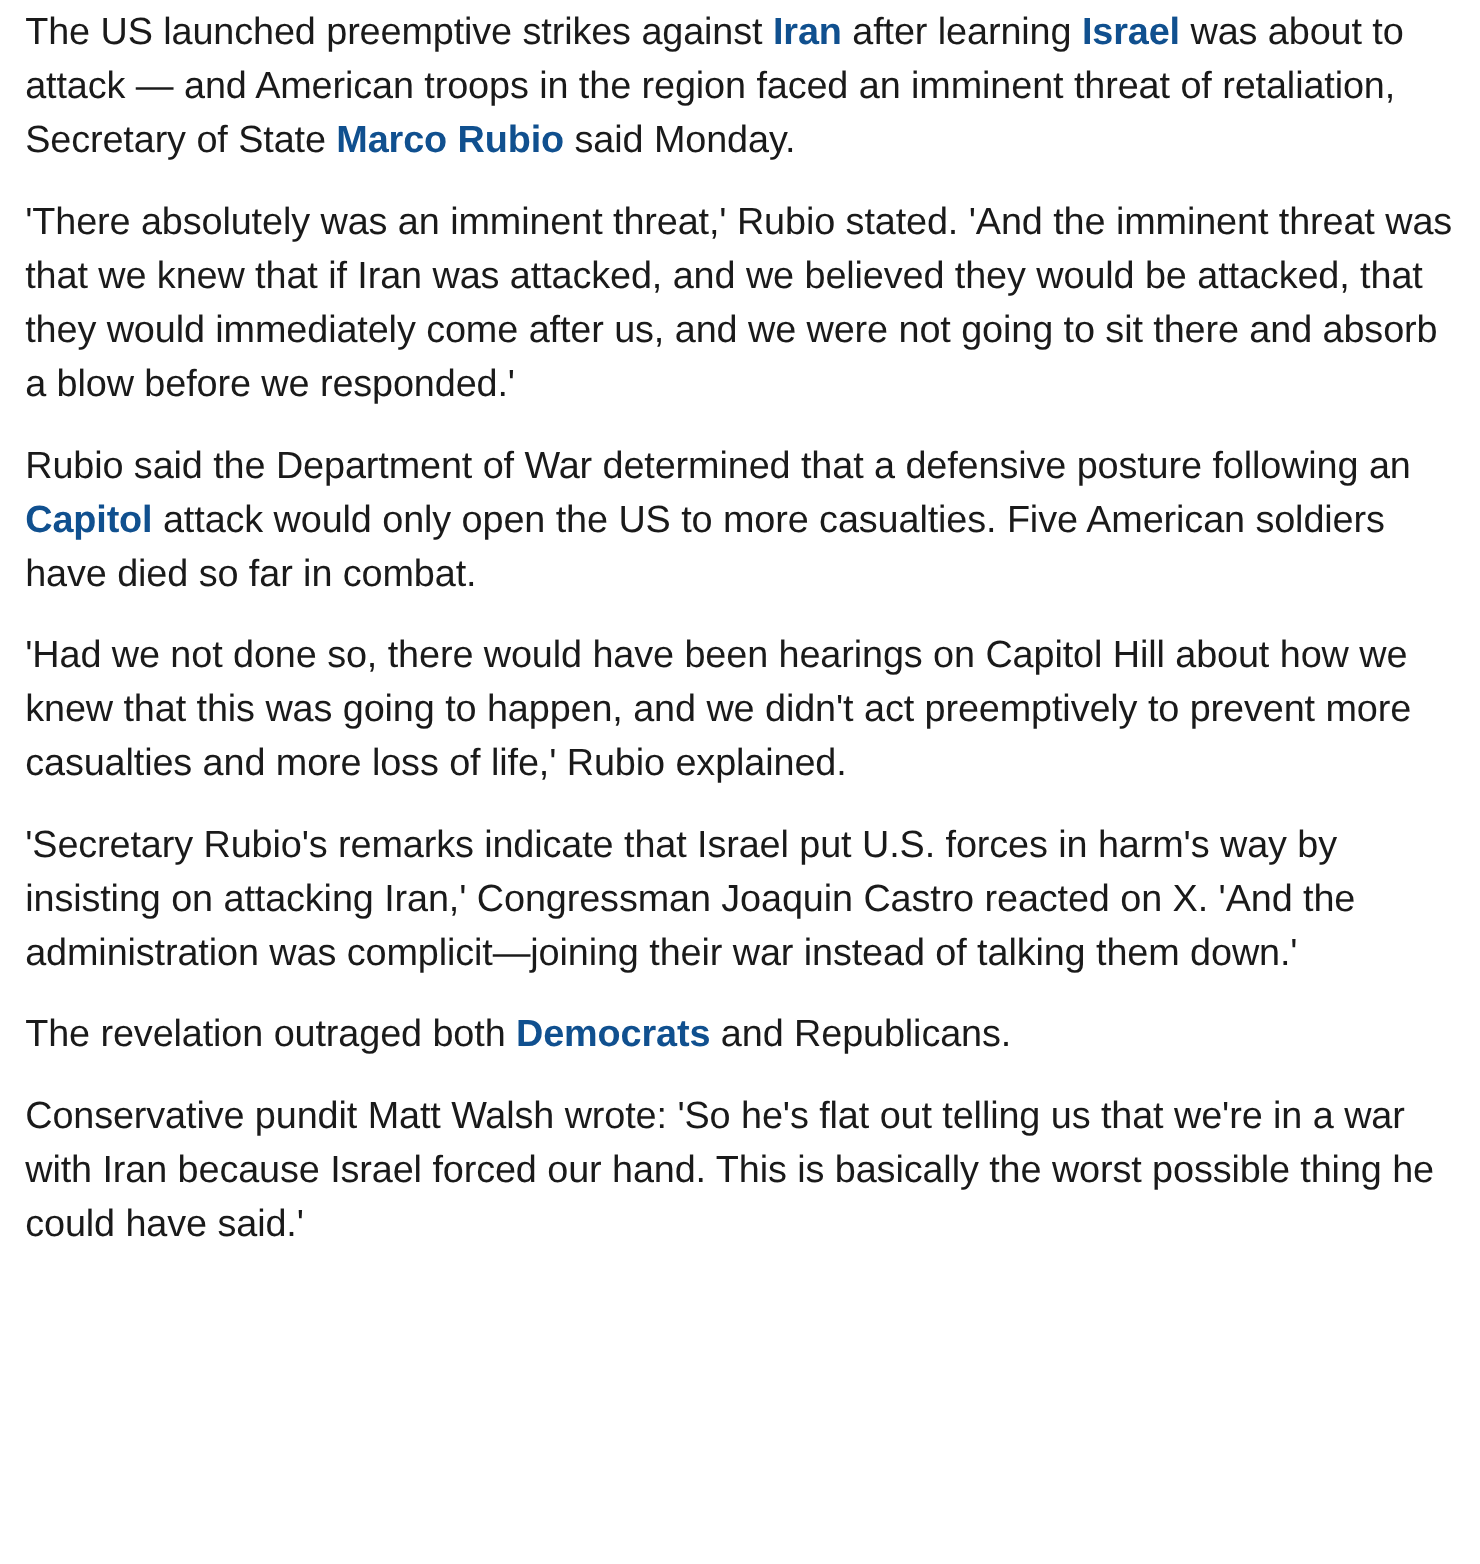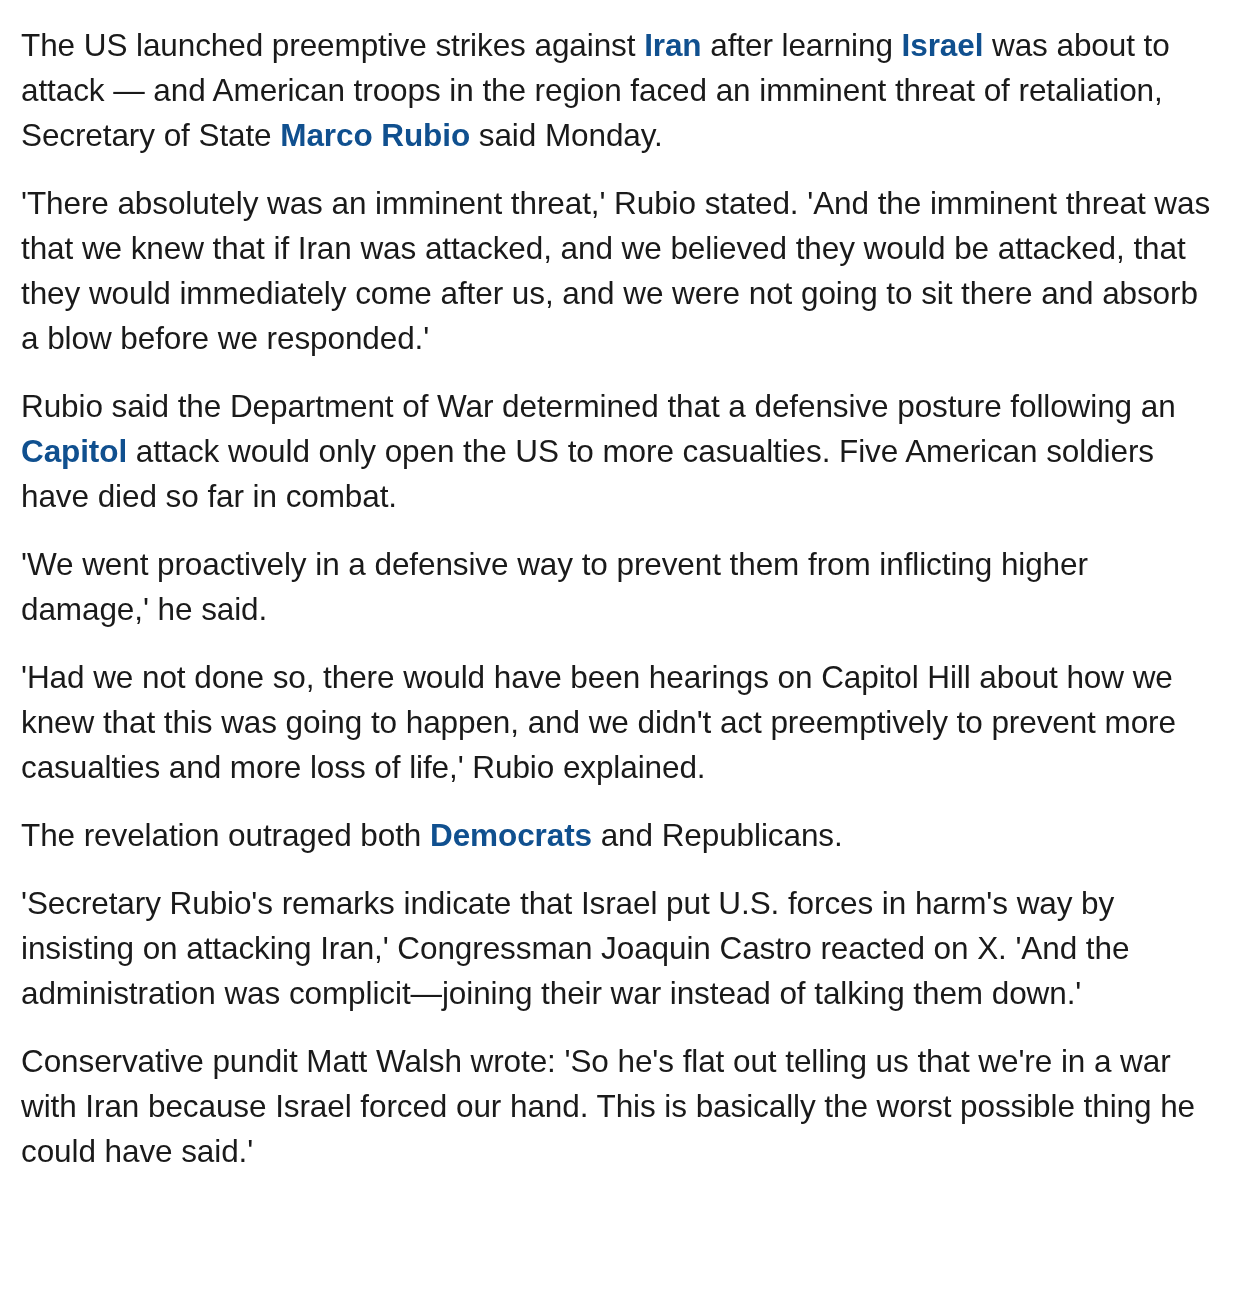--- a/index.html
+++ b/index.html
@@ -11,21 +11,21 @@
   body {
     width: 1233px;
     min-height: 1303px;
     font-family: "Liberation Sans", "DejaVu Sans", sans-serif;
     color: #1a1a1a;
     -webkit-font-smoothing: antialiased;
   }
   .article-body {
     box-sizing: border-box;
     width: 1233px;
-    padding: 23px 18px 20px 21px;
+    padding: 4px 18px 20px 21px;
   }
   .para {
     margin: 0 0 23px 0;
     font-size: 31.5px;
     line-height: 45px;
     letter-spacing: -0.1px;
     color: #1a1a1a;
     text-align: left;
     word-spacing: 0.1px;
   }
@@ -40,18 +40,17 @@
   }
 </style>
 </head>
 <body>
 
 <article class="article-body">
 
 <p class="para"><span>The US launched preemptive strikes against </span><span class="link" role="link" tabindex="0">Iran</span><span> after learning </span><span class="link" role="link" tabindex="0">Israel</span><span> was about to attack — and American troops in the region faced an imminent threat of retaliation, Secretary of State </span><span class="link" role="link" tabindex="0">Marco Rubio</span><span> said Monday.</span></p>
     <p class="para"><span>'There absolutely was an imminent threat,' Rubio stated. 'And the imminent threat was that we knew that if Iran was attacked, and we believed they would be attacked, that they would immediately come after us, and we were not going to sit there and absorb a blow before we responded.'</span></p>
     <p class="para"><span>Rubio said the Department of War determined that a defensive posture following an </span><span class="link" role="link" tabindex="0">Capitol</span><span> attack would only open the US to more casualties. Five American soldiers have died so far in combat.</span></p>
-    <p class="para"><span>'We went proactively in a defensive way to prevent them from inflicting higher damage,' he said.</span></p>
     <p class="para"><span>'Had we not done so, there would have been hearings on Capitol Hill about how we knew that this was going to happen, and we didn't act preemptively to prevent more casualties and more loss of life,' Rubio explained.</span></p>
+    <p class="para"><span>'Secretary Rubio's remarks indicate that Israel put U.S. forces in harm's way by insisting on attacking Iran,' Congressman Joaquin Castro reacted on X. 'And the administration was complicit—joining their war instead of talking them down.'</span></p>
     <p class="para"><span>The revelation outraged both </span><span class="link" role="link" tabindex="0">Democrats</span><span> and Republicans.</span></p>
-    <p class="para"><span>'Secretary Rubio's remarks indicate that Israel put U.S. forces in harm's way by insisting on attacking Iran,' Congressman Joaquin Castro reacted on X. 'And the administration was complicit—joining their war instead of talking them down.'</span></p>
     <p class="para"><span>Conservative pundit Matt Walsh wrote: 'So he's flat out telling us that we're in a war with Iran because Israel forced our hand. This is basically the worst possible thing he could have said.'</span></p>
   </article>
 
 </body></html>

